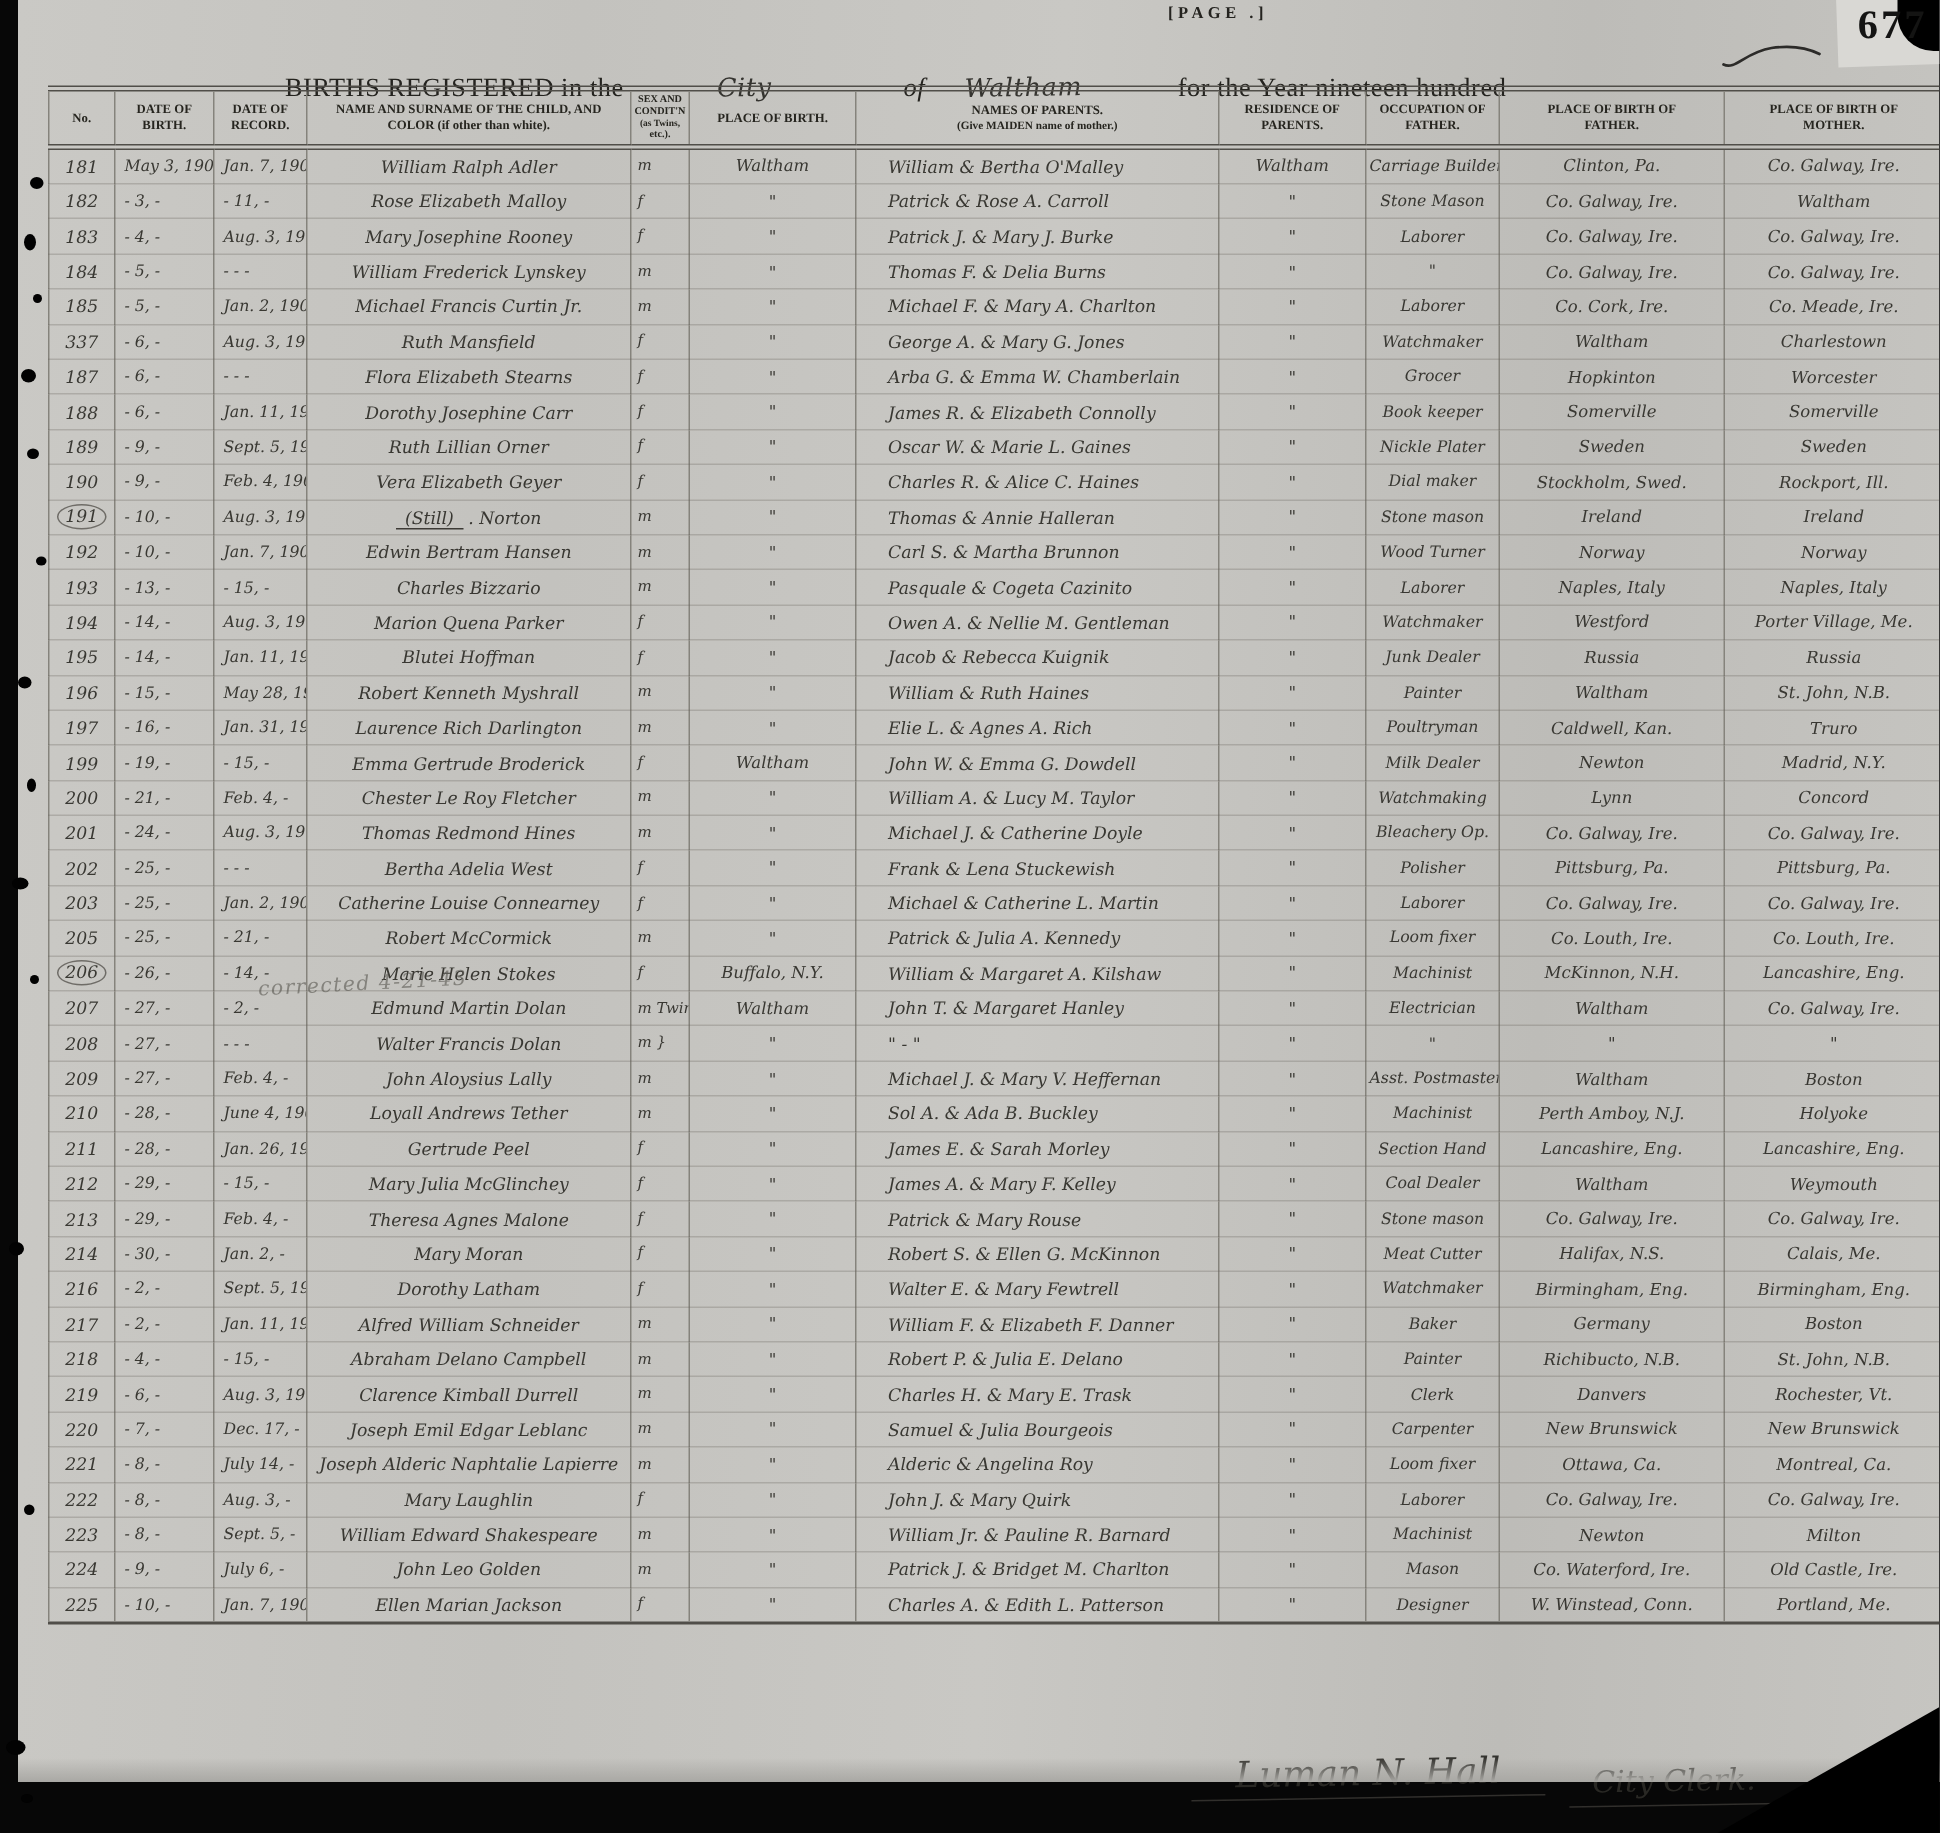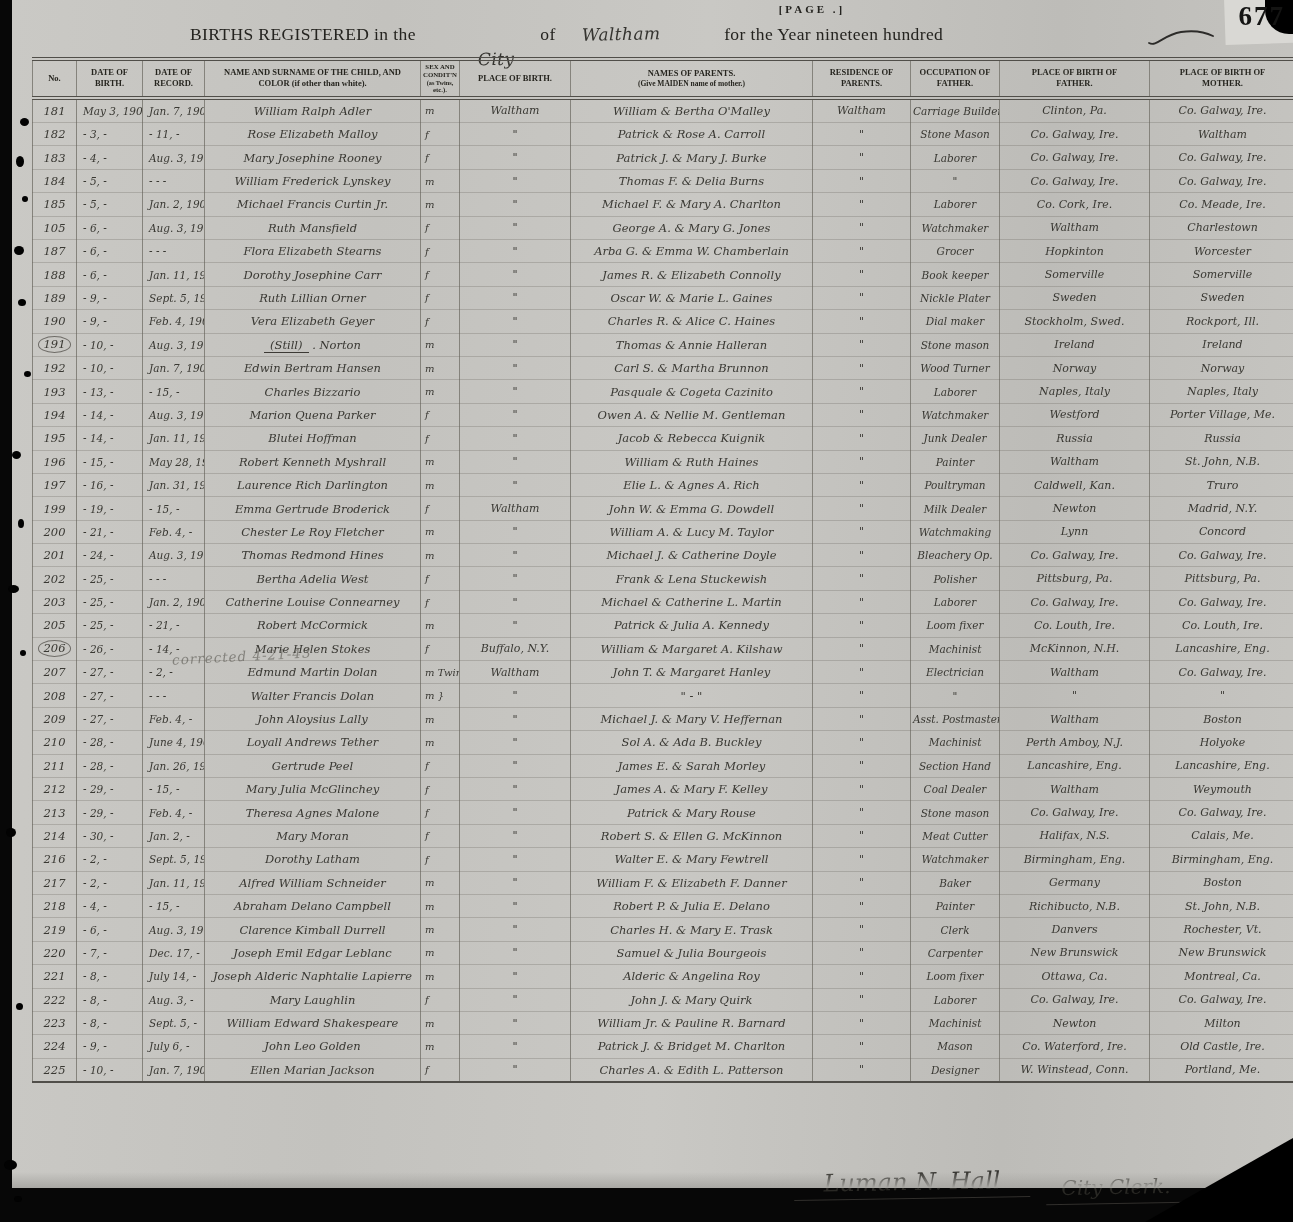--- a/index.html
+++ b/index.html
@@ -6,26 +6,26 @@
   .scan{position:relative;width:1293px;height:1222px;background:#070707;overflow:hidden;
         font-family:"Liberation Serif",serif;}
   .paper{position:absolute;left:12px;top:0;width:1283px;height:1188px;
          background:linear-gradient(93deg,#cac9c5 0%,#c3c2be 28%,#c9c8c4 52%,#bdbcb8 78%,#c6c5c1 100%);}
   .bottom-shade{position:absolute;left:0;bottom:0;width:100%;height:16px;
          background:linear-gradient(#c6c5c100,#a9a8a4);}
 
   
   .page-label{position:absolute;left:715px;top:3px;width:170px;text-align:center;
          font-weight:bold;font-size:11px;letter-spacing:3px;color:#24231f;}
-  .title-line{position:absolute;left:178px;top:24px;display:flex;align-items:flex-start;
+  .title-line{position:absolute;left:178px;top:24px;display:flex;align-items:flex-end;
          font-size:17.5px;color:#24231f;letter-spacing:.4px;white-space:nowrap;}
   .title-line .printed{font-family:"Liberation Serif",serif;}
   .hw{font-family:"DejaVu Serif",serif;font-style:italic;color:rgba(44,42,38,.94);}
   .title-line .hw{font-size:17px;transform:rotate(-1deg);}
-  .gap1{margin-left:62px;margin-top:25px;} .gap2{margin-left:26px;} .gap3{margin-left:26px;} .gap4{margin-left:64px;}
+  .gap1{margin-left:62px;margin-top:25px;} .gap2{margin-left:88px;font-style:italic;} .gap3{margin-left:26px;} .gap4{margin-left:64px;}
 
   
   .slip{position:absolute;right:0;top:0;width:78px;height:52px;background:#d9d8d4;
         transform:rotate(-2deg) translate(8px,-8px);}
   .corner-tr{position:absolute;right:0;top:0;width:30px;height:34px;background:#000;
         border-bottom-left-radius:24px;}
   .page-number{position:absolute;right:10px;top:1px;font-weight:bold;font-size:27px;
         letter-spacing:2px;color:#141413;}
   .pen-swoosh{position:absolute;right:78px;top:26px;}
 
@@ -43,21 +43,21 @@
   thead th.col-sex div.paren{font-size:6.3px;}
   tbody td{height:22.4px;font-family:"DejaVu Serif",serif;font-style:italic;
         font-size:12px;color:rgba(45,43,38,.92);border-bottom:1px solid rgba(100,98,90,.28);
         text-align:center;padding:0 2px;}
   tbody tr:last-child td{border-bottom:none;}
   td.col-no{font-size:11.5px;}
   td.col-dob,td.col-dor{font-size:10.5px;text-align:left;padding-left:6px;}
   td.col-name{font-size:11.5px;}
   td.col-sex{font-size:10px;text-align:left;padding-left:4px;}
   td.col-pob{font-size:11px;}
-  td.col-parents{text-align:center;padding-left:2px;font-size:11.5px;}
+  td.col-parents{text-align:left;padding-left:21px;font-size:11.5px;}
   td.col-res{font-size:11px;}
   td.col-occ{font-size:10.5px;}
   td.col-fpob,td.col-mpob{font-size:11px;}
   col.col-no{width:44px;} col.col-dob{width:66px;} col.col-dor{width:62px;}
   col.col-name{width:216px;} col.col-sex{width:39px;} col.col-pob{width:111px;}
   col.col-parents{width:242px;} col.col-res{width:98px;} col.col-occ{width:89px;}
   col.col-fpob{width:150px;} col.col-mpob{width:146px;}
   .circled{display:inline-block;border:1.3px solid rgba(80,78,72,.75);border-radius:50%;
         padding:0 5px 1px 5px;}
   .u{border-bottom:1.4px solid rgba(45,43,38,.9);padding:0 6px;}
@@ -228,21 +228,21 @@
               <td class="col-name">Michael Francis Curtin Jr.</td>
               <td class="col-sex">m</td>
               <td class="col-pob">"</td>
               <td class="col-parents">Michael F. &amp; Mary A. Charlton</td>
               <td class="col-res">"</td>
               <td class="col-occ">Laborer</td>
               <td class="col-fpob">Co. Cork, Ire.</td>
               <td class="col-mpob">Co. Meade, Ire.</td>
             </tr>
             <tr>
-              <td class="col-no">105</td>
+              <td class="col-no">337</td>
               <td class="col-dob">- 6, -</td>
               <td class="col-dor">Aug. 3, 1900</td>
               <td class="col-name">Ruth Mansfield</td>
               <td class="col-sex">f</td>
               <td class="col-pob">"</td>
               <td class="col-parents">George A. &amp; Mary G. Jones</td>
               <td class="col-res">"</td>
               <td class="col-occ">Watchmaker</td>
               <td class="col-fpob">Waltham</td>
               <td class="col-mpob">Charlestown</td>

